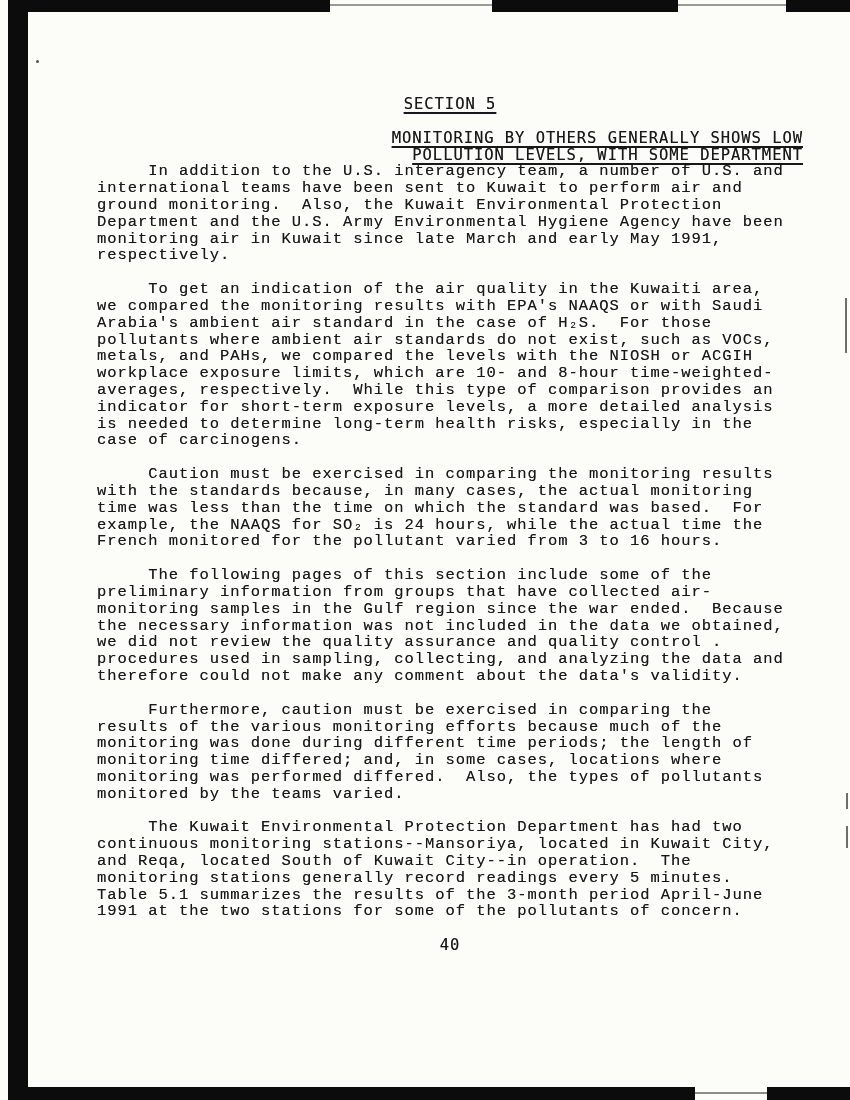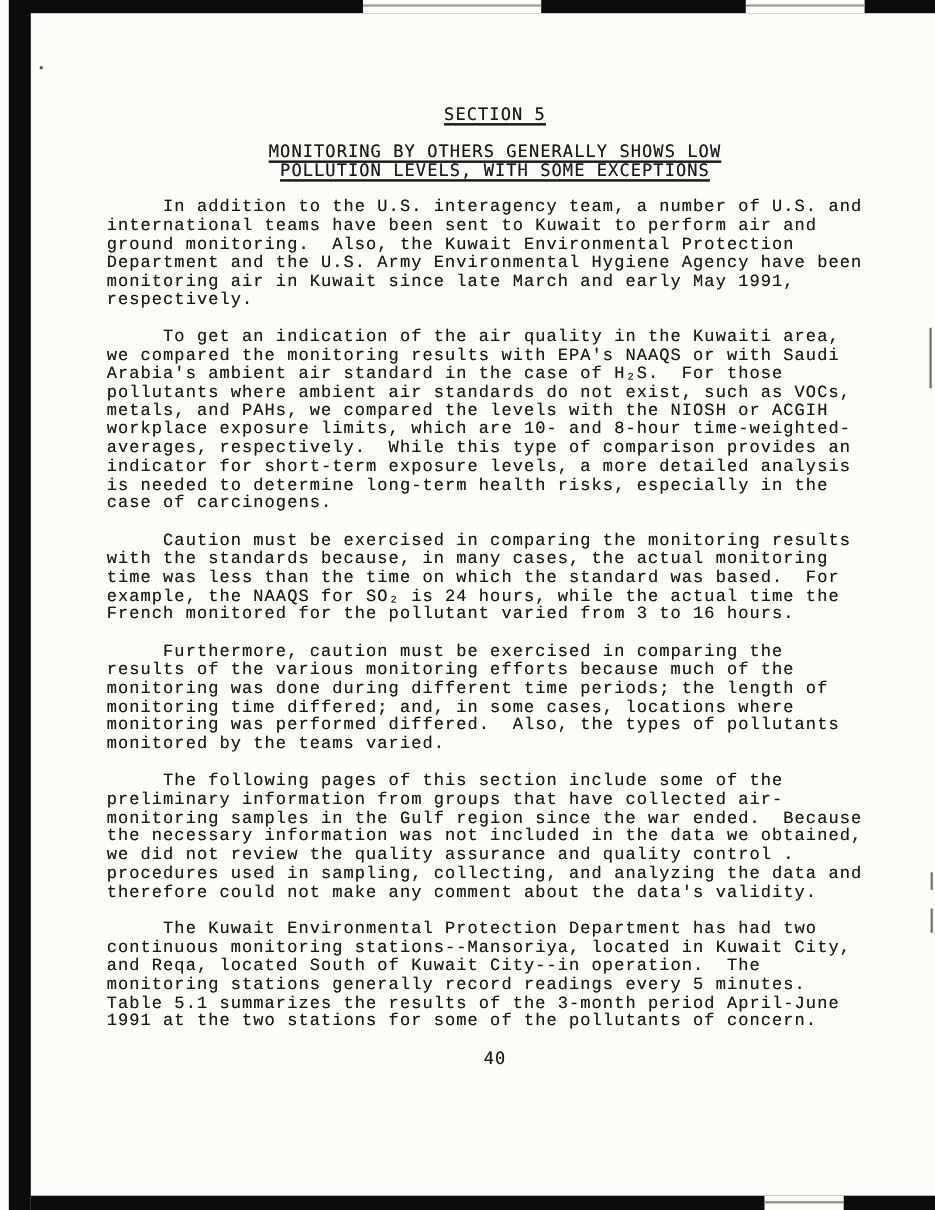--- a/index.html
+++ b/index.html
@@ -11,21 +11,21 @@
   }
   .content{
     position:absolute;left:97px;top:96px;width:706px;
     color:#181818;font-size:15.5px;line-height:16.8px;letter-spacing:0.95px;
     text-shadow:0 0 0.5px rgba(0,0,0,0.55);
   }
   .para{margin:0 0 17px;white-space:pre;font-family:Liberation Mono, monospace;}
   .center{text-align:center;}
   .u{text-decoration:underline;text-underline-offset:3px;text-decoration-thickness:1.5px;}
   .section-label{margin-bottom:17px;}
-  .title-block{margin-bottom:17px;}
+  .title-block{text-align:right;}
   .title-line{display:block;}
   .subheading{margin:0 0 17px;white-space:pre;}
   .page-number{margin-top:17px;}
 
   
   .bar-top{position:absolute;top:0;left:18px;right:0;height:12px;background:#0c0c0c;}
   .bar-top .gap{position:absolute;top:0;bottom:0;background:#fcfcf9;}
   .bar-top .gap .seg{position:absolute;top:4px;left:0;right:0;height:2px;background:#9b9b95;}
   .gap1{left:312px;width:162px;}
   .gap2{left:660px;width:108px;}
@@ -64,21 +64,21 @@
   <div class="dot-artifact"></div>
 
   <div class="content">
 
     <div class="center section-label">
       <span class="u">SECTION 5</span>
     </div>
 
     <div class="center title-block">
       <span class="title-line"><span class="u">MONITORING BY OTHERS GENERALLY SHOWS LOW</span></span>
-      <span class="title-line"><span class="u">POLLUTION LEVELS, WITH SOME EXCEPTIONS</span></span>
+      <span class="title-line"><span class="u">POLLUTION LEVELS, WITH SOME DEPARTMENT</span></span>
     </div>
 
     <p class="para">     In addition to the U.S. interagency team, a number of U.S. and
 international teams have been sent to Kuwait to perform air and
 ground monitoring.  Also, the Kuwait Environmental Protection
 Department and the U.S. Army Environmental Hygiene Agency have been
 monitoring air in Kuwait since late March and early May 1991,
 respectively.</p>
     <p class="para">     To get an indication of the air quality in the Kuwaiti area,
 we compared the monitoring results with EPA's NAAQS or with Saudi
@@ -88,33 +88,33 @@
 workplace exposure limits, which are 10- and 8-hour time-weighted-
 averages, respectively.  While this type of comparison provides an
 indicator for short-term exposure levels, a more detailed analysis
 is needed to determine long-term health risks, especially in the
 case of carcinogens.</p>
     <p class="para">     Caution must be exercised in comparing the monitoring results
 with the standards because, in many cases, the actual monitoring
 time was less than the time on which the standard was based.  For
 example, the NAAQS for SO₂ is 24 hours, while the actual time the
 French monitored for the pollutant varied from 3 to 16 hours.</p>
-    <p class="para">     Furthermore, caution must be exercised in comparing the
-results of the various monitoring efforts because much of the
-monitoring was done during different time periods; the length of
-monitoring time differed; and, in some cases, locations where
-monitoring was performed differed.  Also, the types of pollutants
-monitored by the teams varied.</p>
     <p class="para">     The following pages of this section include some of the
 preliminary information from groups that have collected air-
 monitoring samples in the Gulf region since the war ended.  Because
 the necessary information was not included in the data we obtained,
 we did not review the quality assurance and quality control .
 procedures used in sampling, collecting, and analyzing the data and
 therefore could not make any comment about the data's validity.</p>
+    <p class="para">     Furthermore, caution must be exercised in comparing the
+results of the various monitoring efforts because much of the
+monitoring was done during different time periods; the length of
+monitoring time differed; and, in some cases, locations where
+monitoring was performed differed.  Also, the types of pollutants
+monitored by the teams varied.</p>
 
 
     <p class="para">     The Kuwait Environmental Protection Department has had two
 continuous monitoring stations--Mansoriya, located in Kuwait City,
 and Reqa, located South of Kuwait City--in operation.  The
 monitoring stations generally record readings every 5 minutes.
 Table 5.1 summarizes the results of the 3-month period April-June
 1991 at the two stations for some of the pollutants of concern.</p>
 
     <div class="center page-number">40</div>

